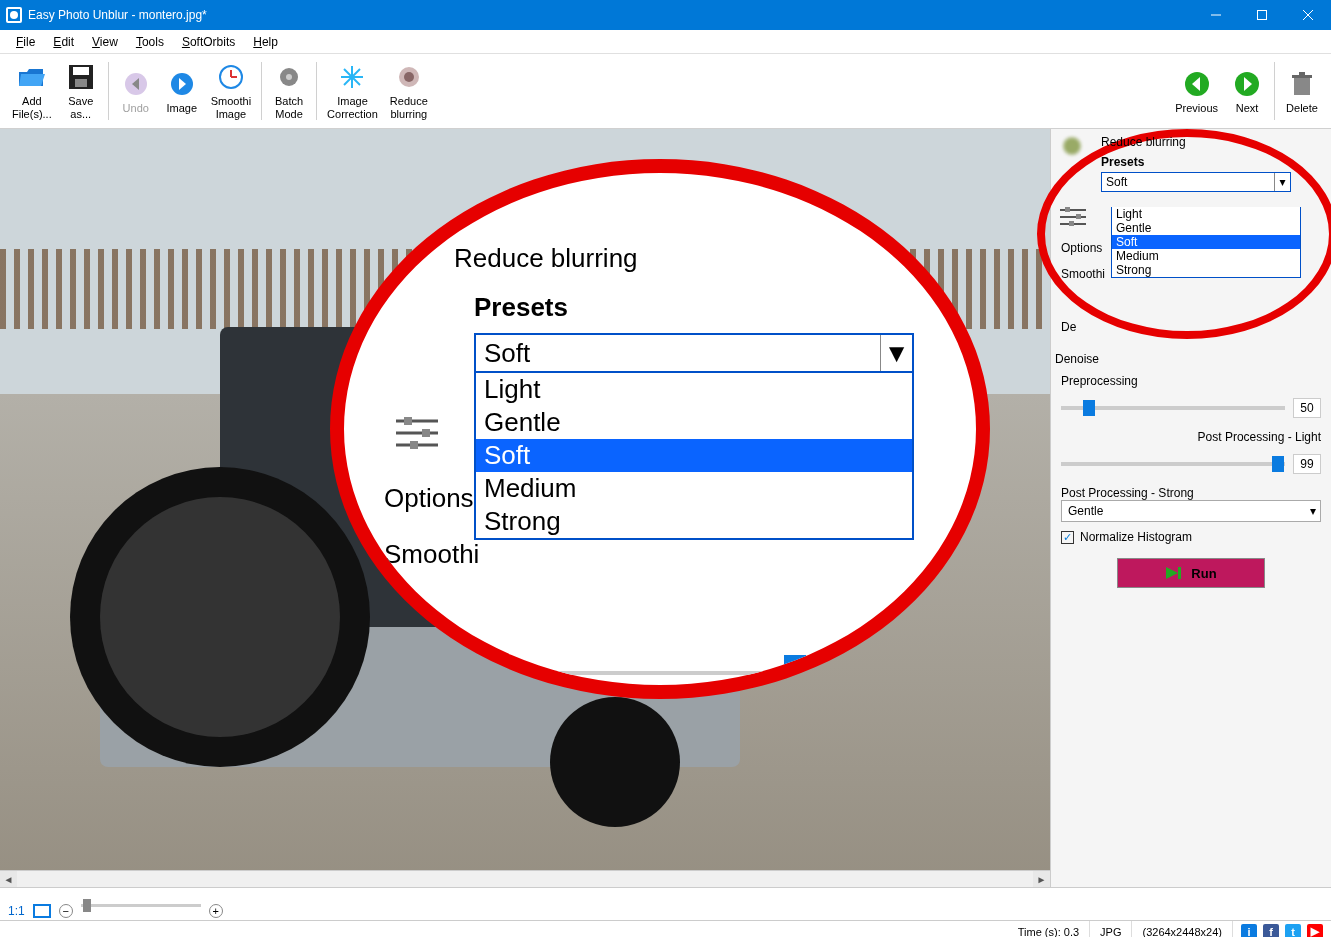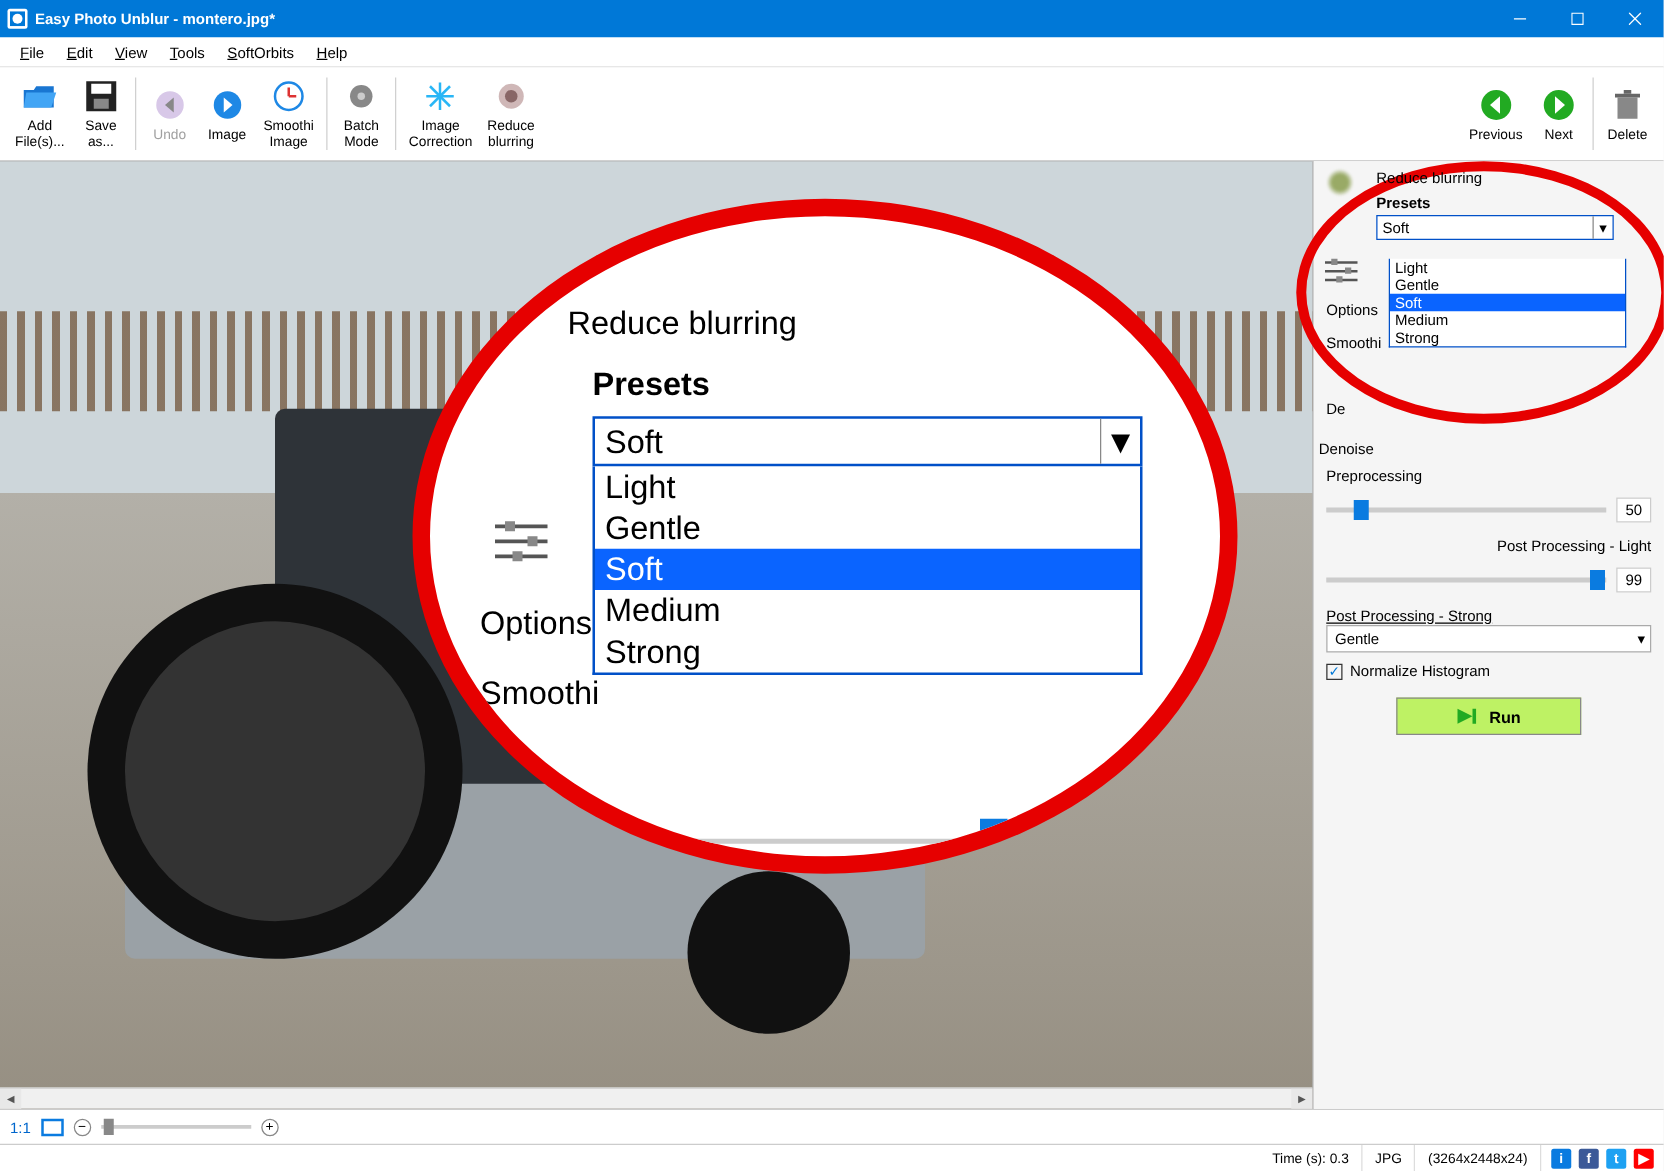--- a/index.html
+++ b/index.html
@@ -1,21 +1,21 @@
 <!DOCTYPE html>
 <html><head>
 <meta charset="utf-8">
 <style>
 * { box-sizing: border-box; margin: 0; padding: 0; font-family: "Segoe UI", Tahoma, sans-serif; }
 html, body { width: 1331px; height: 937px; overflow: hidden; background: #fff; }
 
 
 .titlebar { height: 30px; background: #0078d7; color: #fff; display: flex; align-items: center; font-size: 12px; }
 .titlebar .app-icon { width: 16px; height: 16px; margin: 0 6px; background: #fff; border-radius: 2px; display: inline-flex; align-items: center; justify-content: center; }
-.titlebar .title { flex: 1; font-weight: bold; }
+.titlebar .title { flex: 1; }
 .titlebar .win-controls { display: flex; }
 .titlebar .win-btn { width: 46px; height: 30px; display: flex; align-items: center; justify-content: center; font-size: 12px; }
 
 
 .menubar { height: 24px; background: #fff; display: flex; align-items: center; padding: 0 8px; font-size: 12px; border-bottom: 1px solid #e0e0e0; }
 .menubar .menu-item { padding: 2px 8px; margin-right: 2px; }
 .menubar .menu-item .ul { text-decoration: underline; }
 
 
 .toolbar { height: 75px; background: #fff; display: flex; align-items: stretch; padding: 2px 6px; border-bottom: 1px solid #d0d0d0; }
@@ -61,27 +61,27 @@
 .section-label { font-size: 12px; margin-top: 8px; }
 .slider-row { display:flex; align-items:center; gap:8px; margin-top:10px; }
 .slider { flex:1; height: 4px; background: #ccc; position: relative; }
 .slider .thumb { position:absolute; top:-6px; width:12px; height:16px; background:#0a7be0; }
 .slider-val { width: 28px; height:20px; border:1px solid #ccc; background:#fff; font-size:12px; display:flex;align-items:center;justify-content:center; }
 .group-title { font-size:12px; margin: 14px 0 2px; color:#000; }
 .pp-select { width: 100%; height:22px; border:1px solid #aaa; background:#fff; display:flex;align-items:center;padding:0 6px; font-size:12px; position:relative;}
 .pp-select .dd2 { position:absolute; right:4px; }
 .chk-row { display:flex; align-items:center; gap:6px; margin-top:8px; font-size:12px;}
 .chk { width:13px;height:13px;border:1px solid #333;display:flex;align-items:center;justify-content:center;font-size:11px;color:#0078d7;}
-.run-btn { margin: 14px auto 0; width: 148px; height: 30px; border:1px solid #888; background:#bef264; display:flex;align-items:center;justify-content:center; gap:10px; font-weight:700; font-size:13px;}
+.run-btn { margin: 14px auto 0; width: 148px; height: 30px; border:1px solid #888; background:#be185d; display:flex;align-items:center;justify-content:center; gap:10px; font-weight:700; font-size:13px;}
 .run-btn .play { color:#2a2; font-size:14px; }
 
 .small-ellipse { position:absolute; left: -14px; top: 0px; width: 300px; height: 210px; border: 8px solid #e60000; border-radius: 50%; pointer-events: none; }
 
 
-.zoombar { height: 28px; border-top:1px solid #ccc; display:flex; align-items:center; padding:0 8px; font-size:12px; gap:8px; }
+.zoombar { height: 28px; border-top:1px solid #ccc; display:flex; align-items:flex-start; padding:16px 8px; font-size:12px; gap:8px; }
 .zoombar .fit-ico { width:18px;height:14px;border:2px solid #0a7be0;}
 .zoombar .zslider { width:120px;height:3px;background:#ccc;position:relative;}
 .zoombar .zslider .zt { position:absolute;left:2px;top:-5px;width:8px;height:13px;background:#888;}
 .zoombtn { width:14px;height:14px;border:1px solid #888;border-radius:50%;display:flex;align-items:center;justify-content:center;font-size:11px; }
 
 
 .statusbar { height:22px; border-top:1px solid #ccc; display:flex; align-items:center; font-size:11px; }
 .statusbar .cell { padding:0 10px; border-right:1px solid #ddd; height:100%; display:flex;align-items:center;}
 .statusbar .spacer { flex:1; }
 .statusbar .social { display:flex; gap:6px; padding:0 8px;}
@@ -369,21 +369,21 @@
       </div>
 
       <div class="section-label" style="margin-top:12px;text-align:right;">Post Processing - Light</div>
       <div class="slider-row">
         <div class="slider">
             <div class="thumb" style="left:94%"></div>
           </div>
         <div class="slider-val">99</div>
       </div>
 
-      <div class="section-label" style="margin-top:12px;text-decoration:underline;">Post Processing - Strong</div>
+      <div class="section-label" style="margin-top:12px;">Post Processing - Strong</div>
       <div class="pp-select">
         <span>Gentle</span>
         <span class="dd2">▾</span>
       </div>
 
       <div class="chk-row">
         <span class="chk">✓</span>
         <span>Normalize Histogram</span>
       </div>
 

